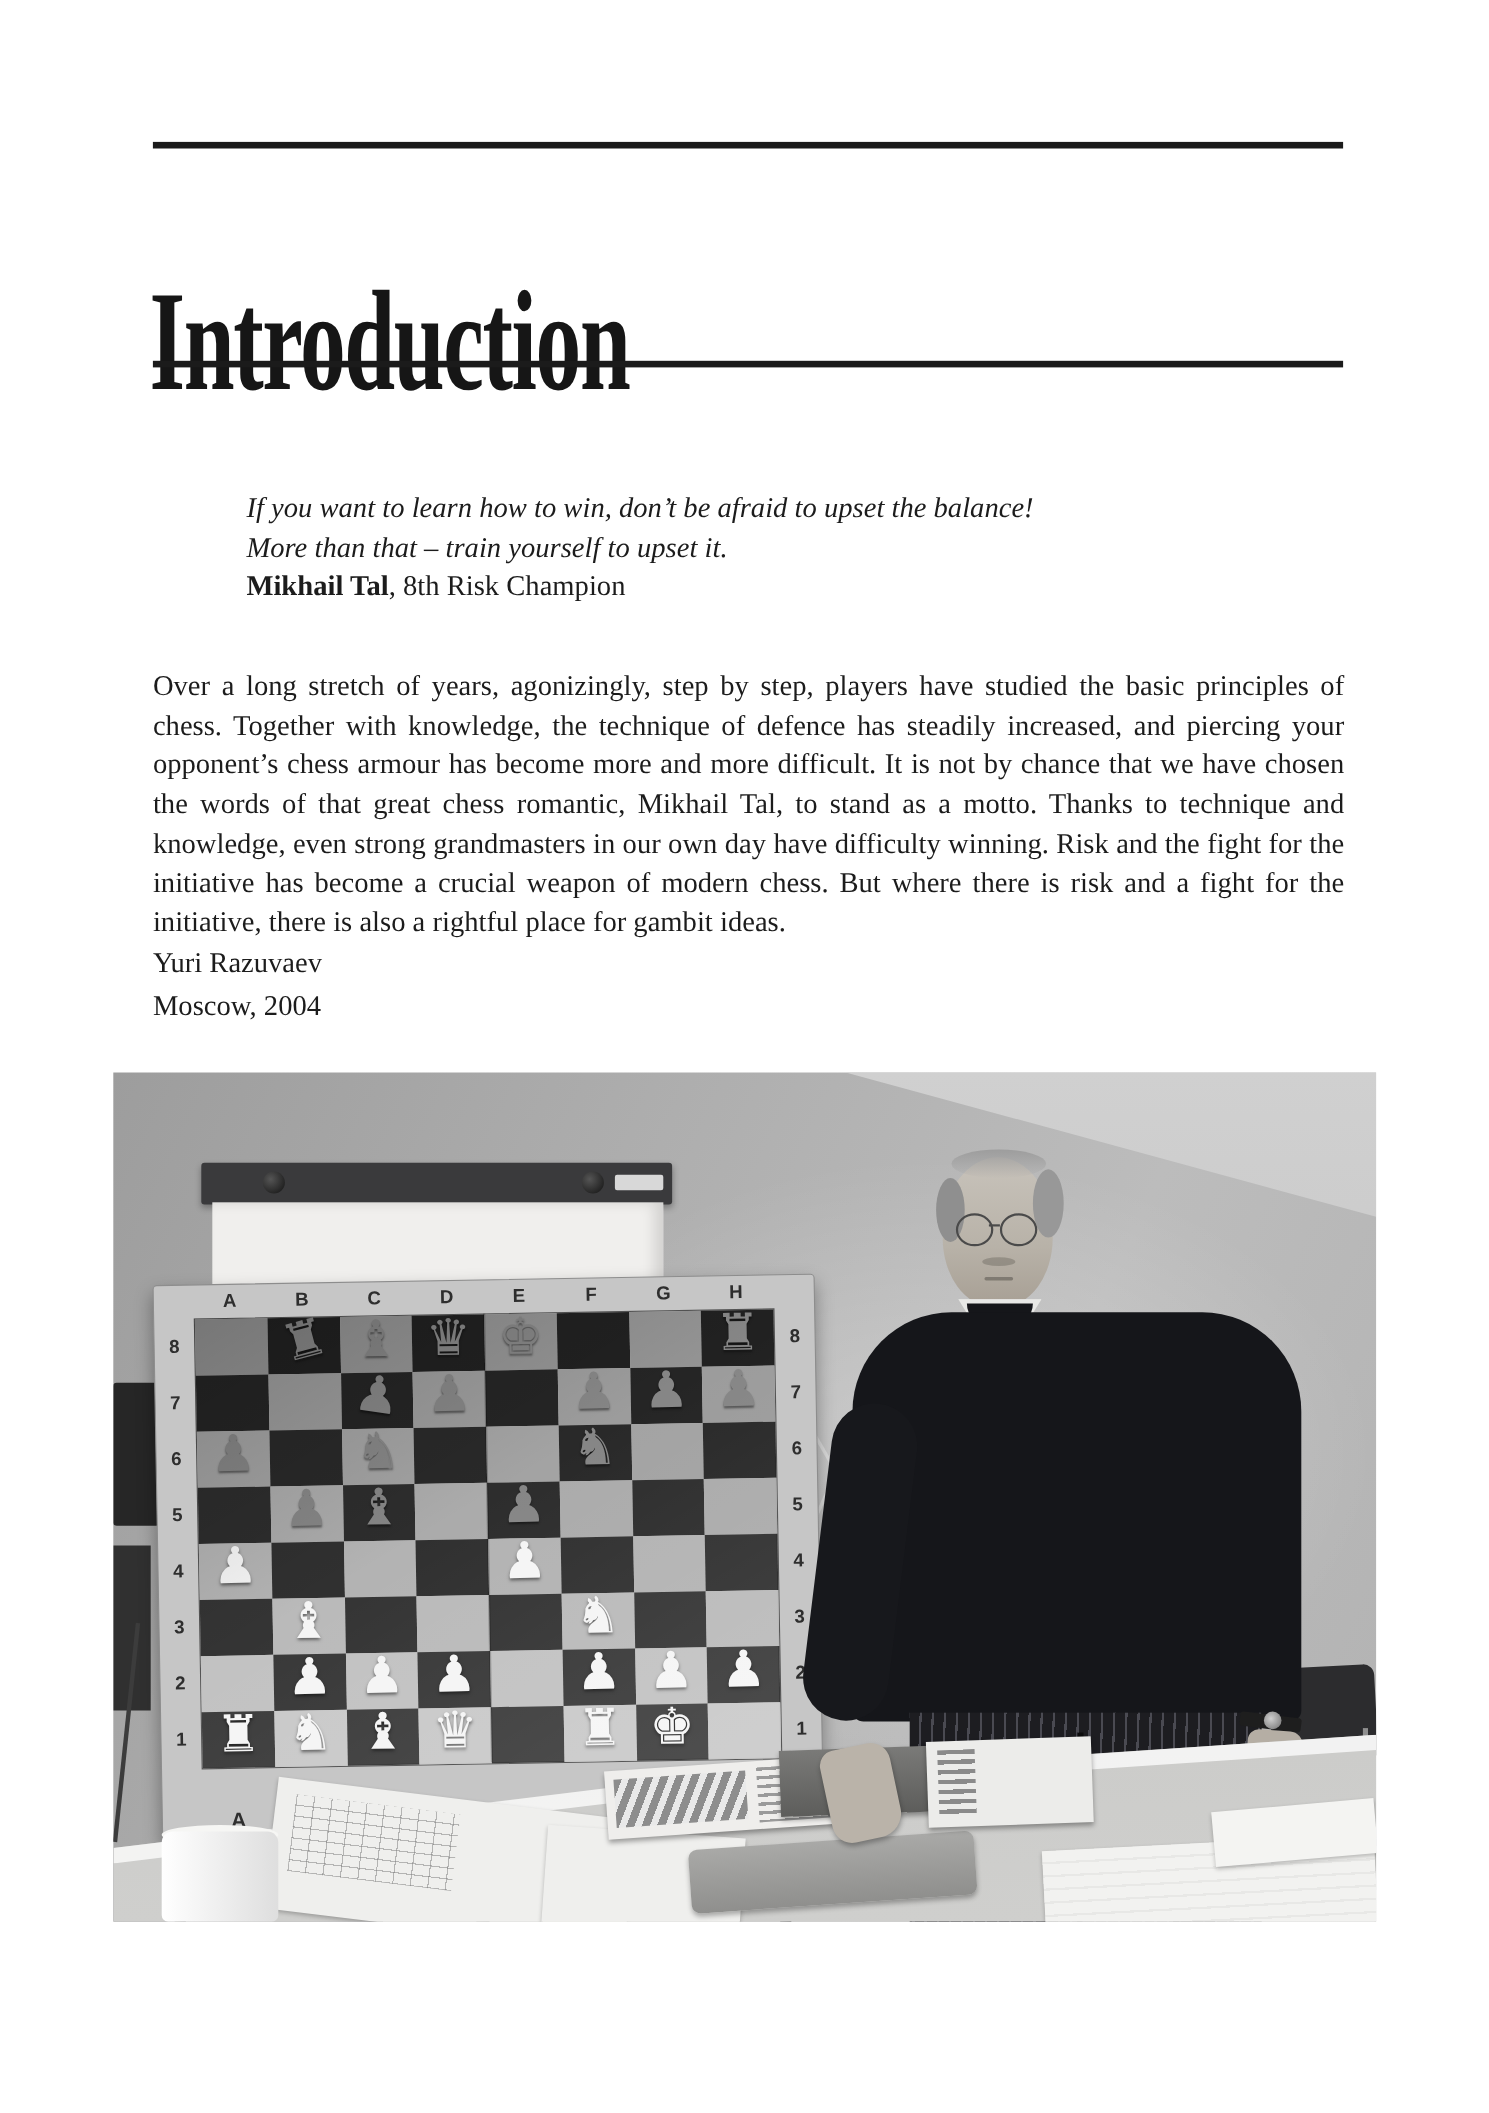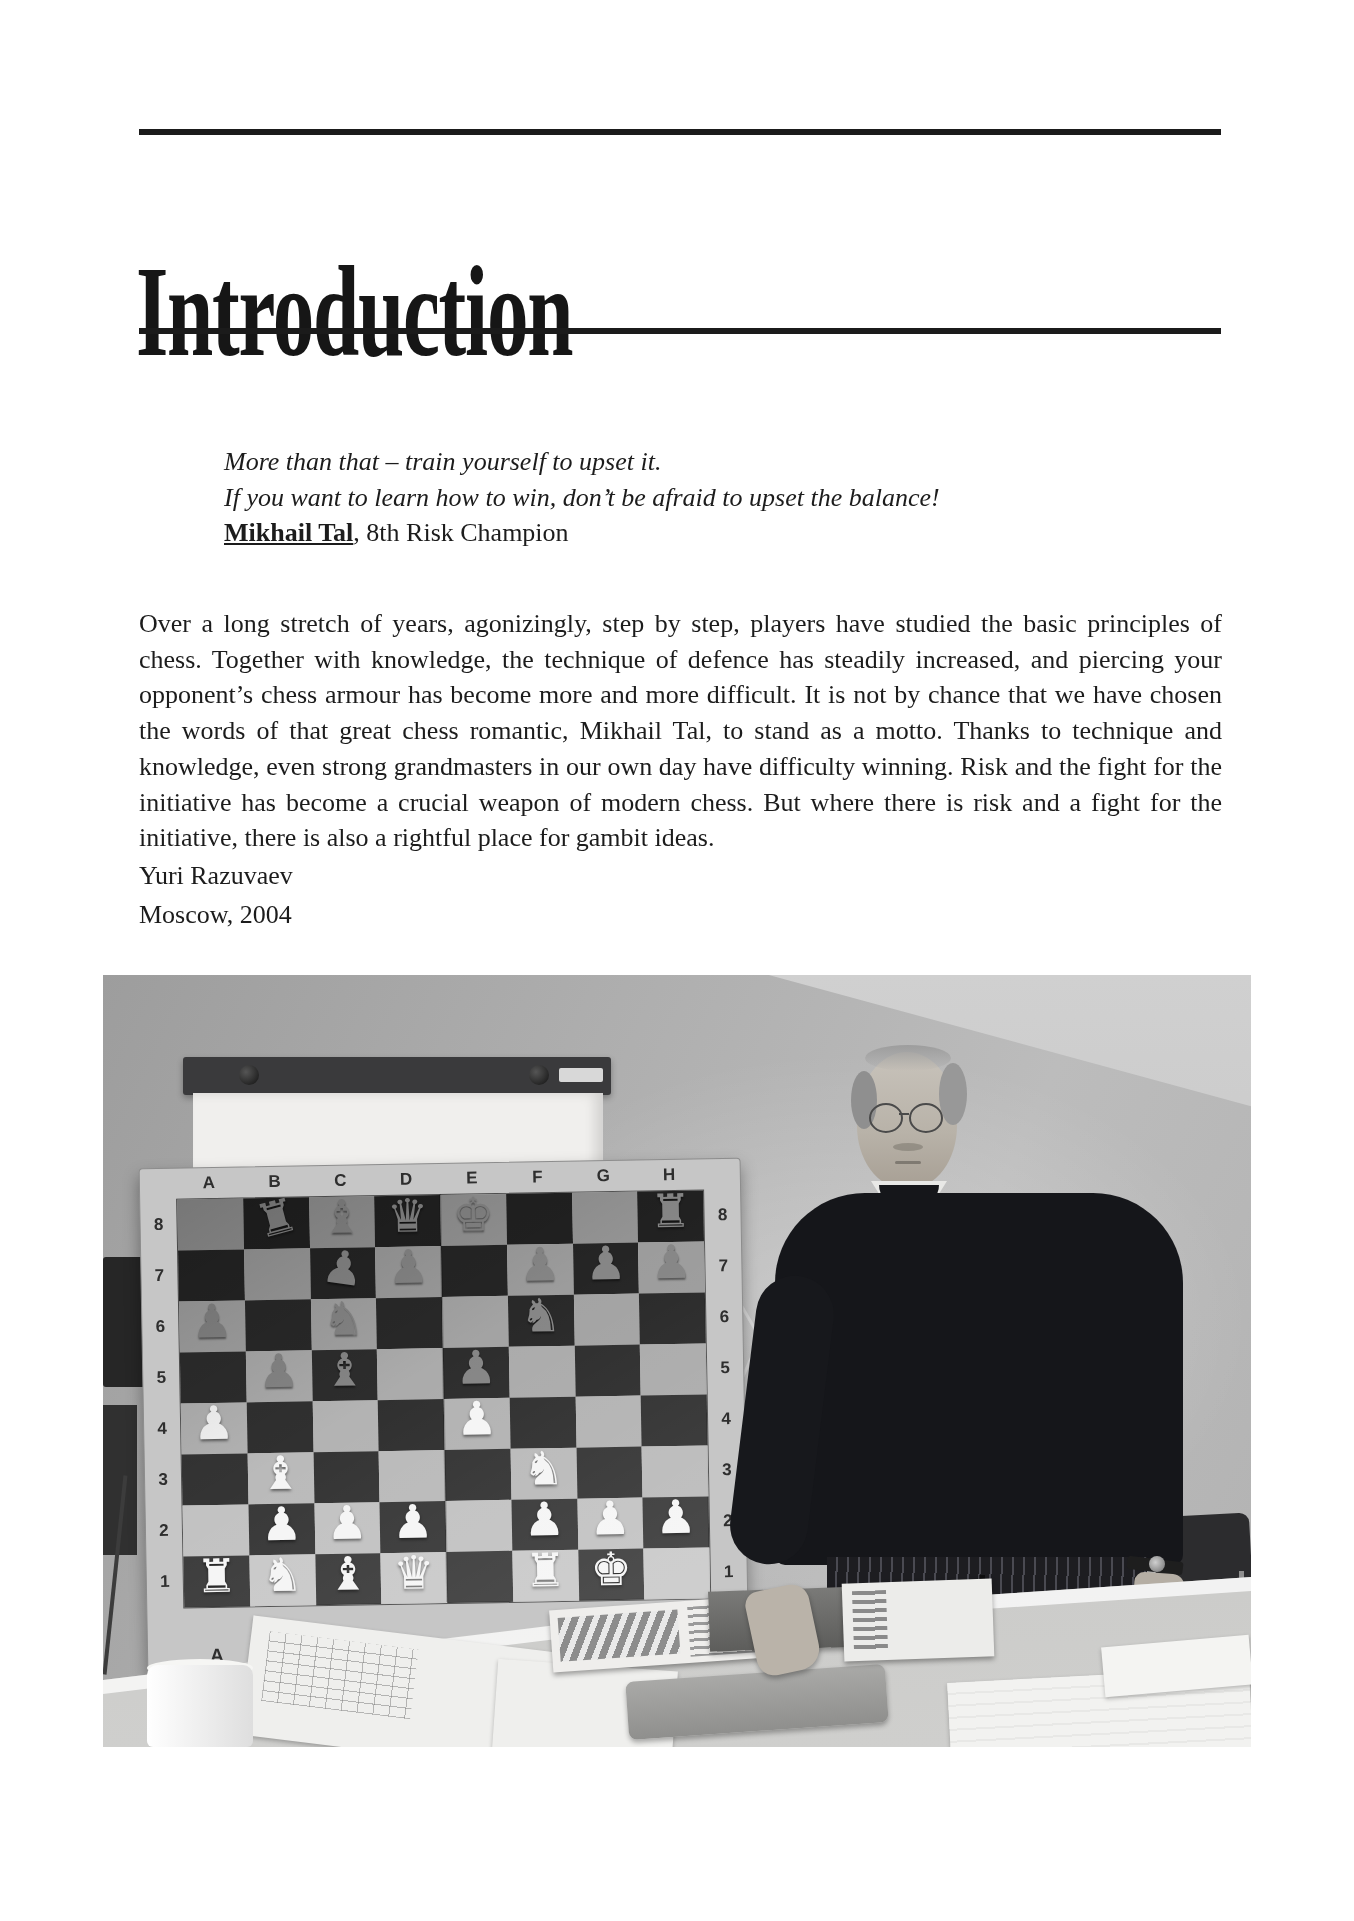--- a/index.html
+++ b/index.html
@@ -6,21 +6,21 @@
   .page{position:relative;width:1354px;height:1921px;background:#ffffff;overflow:hidden;
         font-family:"Liberation Serif", serif;color:#1c1c1c;}
   .rule{position:absolute;left:139px;width:1082px;height:6px;background:#1b1b1b;}
   .rule-top{top:129px;}
   .rule-bottom{top:328px;}
   .title{position:absolute;left:136px;top:159px;font-size:130px;font-weight:bold;
          line-height:1;letter-spacing:-2px;transform:scaleX(0.64);transform-origin:left top;
          white-space:nowrap;color:#161616;}
   .quote{position:absolute;left:224px;top:444px;font-size:26px;line-height:35.5px;}
   .quote .q-line{font-style:italic;}
-  .quote .attr-name{font-weight:bold;font-style:normal;text-decoration:underline;}
+  .quote .attr-name{font-weight:bold;font-style:normal;}
   .quote .attr-rest{font-style:normal;}
   .body-par{position:absolute;left:139px;top:580px;width:1083px;font-size:26px;
             line-height:35.7px;text-align:justify;}
   .signature{position:absolute;left:139px;top:856px;font-size:26px;line-height:39px;}
 
   
   .photo{position:absolute;left:103px;top:975px;width:1148px;height:772px;overflow:hidden;
          background:linear-gradient(115deg,#9d9d9d 0%,#aeaeae 35%,#bcbcbc 66%,#b2b2b2 100%);}
   .ceiling{position:absolute;left:0;top:0;width:100%;height:100%;
            clip-path:polygon(58% 0%,100% 0%,100% 17%);
@@ -151,22 +151,22 @@
 </head>
 <body>
 
 <div class="page">
 
   <div class="rule rule-top"></div>
   <h1 class="title">Introduction</h1>
   <div class="rule rule-bottom"></div>
 
   <div class="quote">
+    <div class="q-line">If you want to learn how to win, don’t be afraid to upset the balance!</div>
     <div class="q-line">More than that – train yourself to upset it.</div>
-    <div class="q-line">If you want to learn how to win, don’t be afraid to upset the balance!</div>
     <div><span class="attr-name">Mikhail Tal</span><span class="attr-rest">, 8th Risk Champion</span></div>
   </div>
 
   <p class="body-par">Over a long stretch of years, agonizingly, step by step, players have studied the basic principles of chess. Together with knowledge, the technique of defence has steadily increased, and piercing your opponent’s chess armour has become more and more difficult. It is not by chance that we have chosen the words of that great chess romantic, Mikhail Tal, to stand as a motto. Thanks to technique and knowledge, even strong grandmasters in our own day have difficulty winning. Risk and the fight for the initiative has become a crucial weapon of modern chess. But where there is risk and a fight for the initiative, there is also a rightful place for gambit ideas.</p>
 
   <div class="signature">
     <div>Yuri Razuvaev</div>
     <div>Moscow, 2004</div>
   </div>
 

